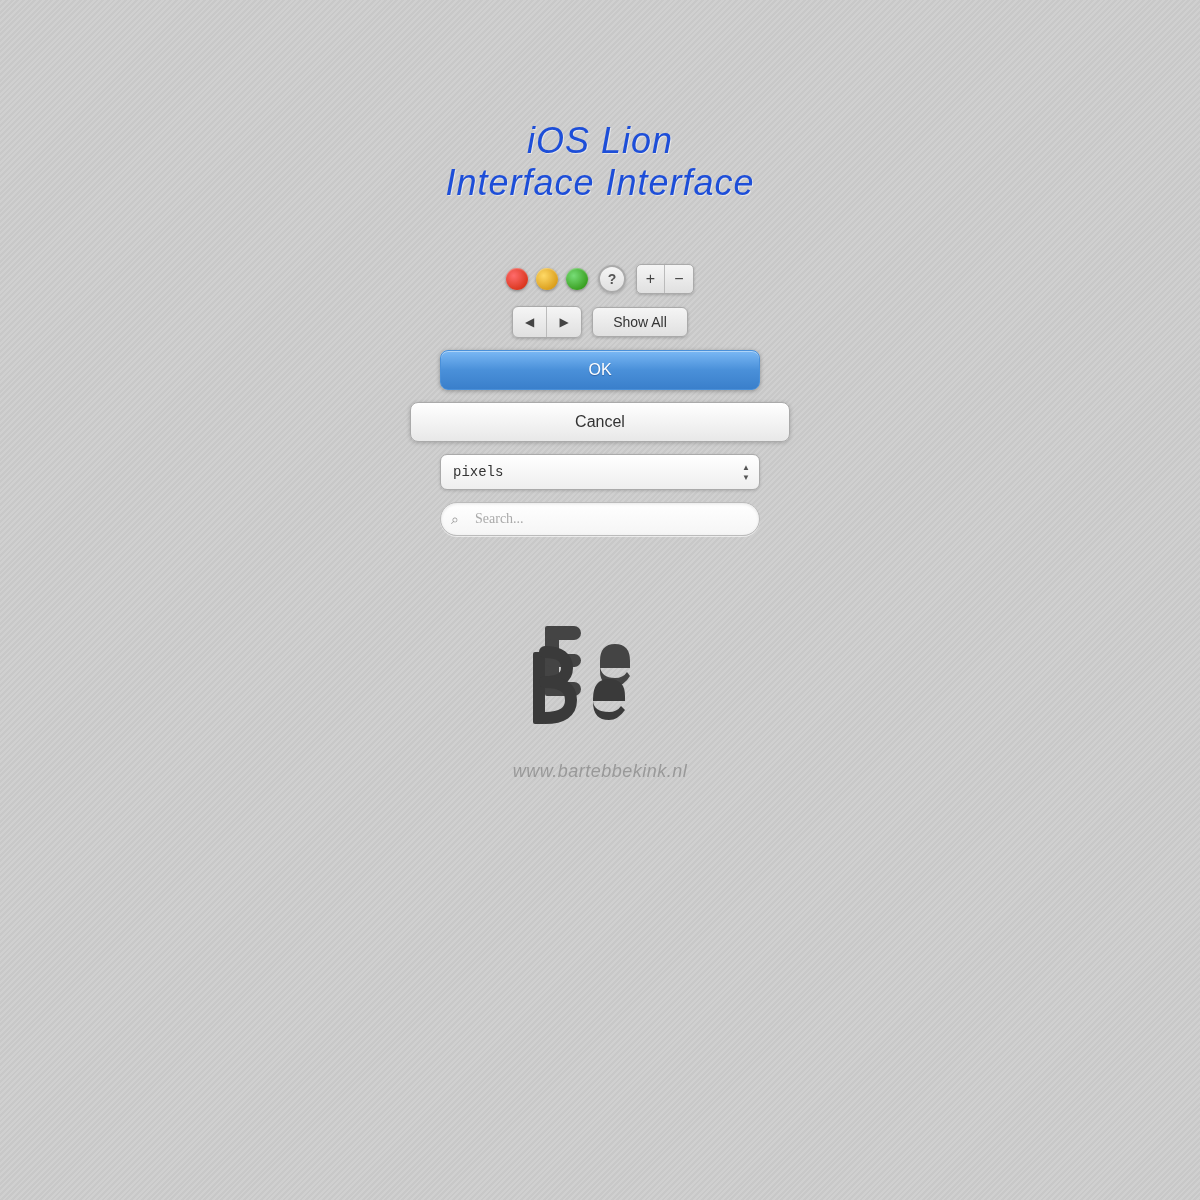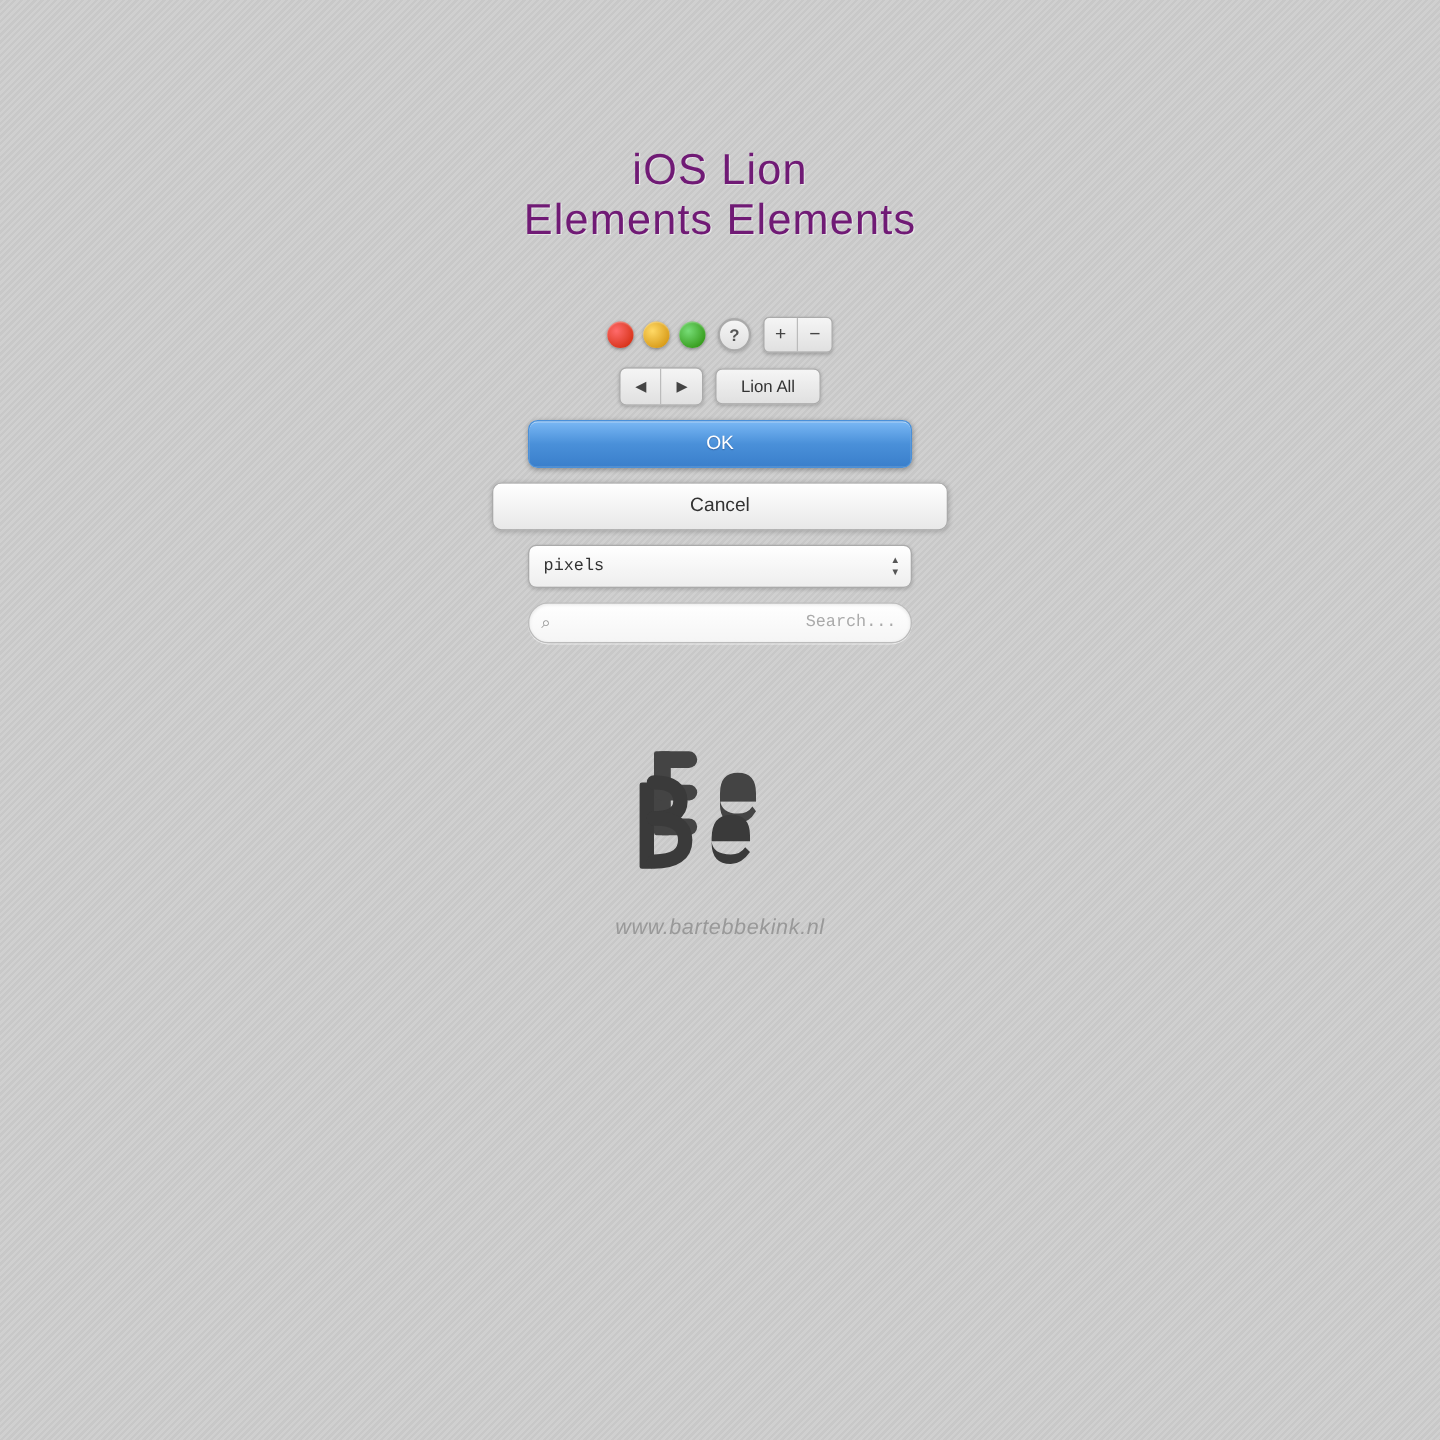--- a/index.html
+++ b/index.html
@@ -22,22 +22,23 @@
       );
       display: flex;
       flex-direction: column;
       align-items: center;
       font-family: -apple-system, 'Helvetica Neue', Arial, sans-serif;
     }
 
     .page-title {
       margin-top: 120px;
       text-align: center;
-      color: #701a75;
+      color: #1d4ed8;
       text-shadow: 1px 1px 0 rgba(255,255,255,0.5);
+      font-style: italic;
     }
 
     .page-title h1 {
       font-size: 36px;
       font-weight: 300;
       letter-spacing: 1px;
     }
 
     .page-title h2 {
       font-size: 36px;
@@ -265,22 +266,21 @@
       width: 100%;
       height: 34px;
       border: 1px solid #bbb;
       border-radius: 17px;
       background: linear-gradient(to bottom, #ffffff, #f5f5f5);
       box-shadow: inset 0 1px 3px rgba(0,0,0,0.1), 0 1px 0 rgba(255,255,255,0.6);
       font-size: 14px;
       color: #999;
       padding: 0 12px 0 34px;
       outline: none;
-      font-family: Liberation Mono, monospace;
-      text-align: right;
+      font-family: Liberation Serif, serif;
     }
 
     .search-input::placeholder {
       color: #aaa;
     }
 
     .search-icon-wrapper {
       position: absolute;
       left: 11px;
       top: 50%;
@@ -310,21 +310,21 @@
       font-style: italic;
       font-weight: 300;
       letter-spacing: 0.5px;
     }
   </style>
 </head>
 <body>
 
 <div class="page-title">
   <h1>iOS Lion</h1>
-  <h2>Elements Elements</h2>
+  <h2>Interface Interface</h2>
 </div>
 
 <div class="ui-elements">
 
   <div class="traffic-lights-row">
     <div class="traffic-lights">
       <div class="traffic-dot red"></div>
       <div class="traffic-dot yellow"></div>
       <div class="traffic-dot green"></div>
     </div>
@@ -335,21 +335,21 @@
       <button class="plus-minus-btn">+</button>
       <button class="plus-minus-btn">−</button>
     </div>
   </div>
 
   <div class="nav-row">
     <div class="nav-arrows">
       <button class="nav-arrow-btn">◀</button>
       <button class="nav-arrow-btn">▶</button>
     </div>
-    <button class="show-all-btn">Lion  All</button>
+    <button class="show-all-btn">Show  All</button>
   </div>
 
   <button class="ok-btn">OK</button>
 
   <button class="cancel-btn">Cancel</button>
 
   <div class="pixels-select-wrapper">
     <select class="pixels-select">
       <option value="pixels">pixels</option>
       <option value="inches">inches</option>

